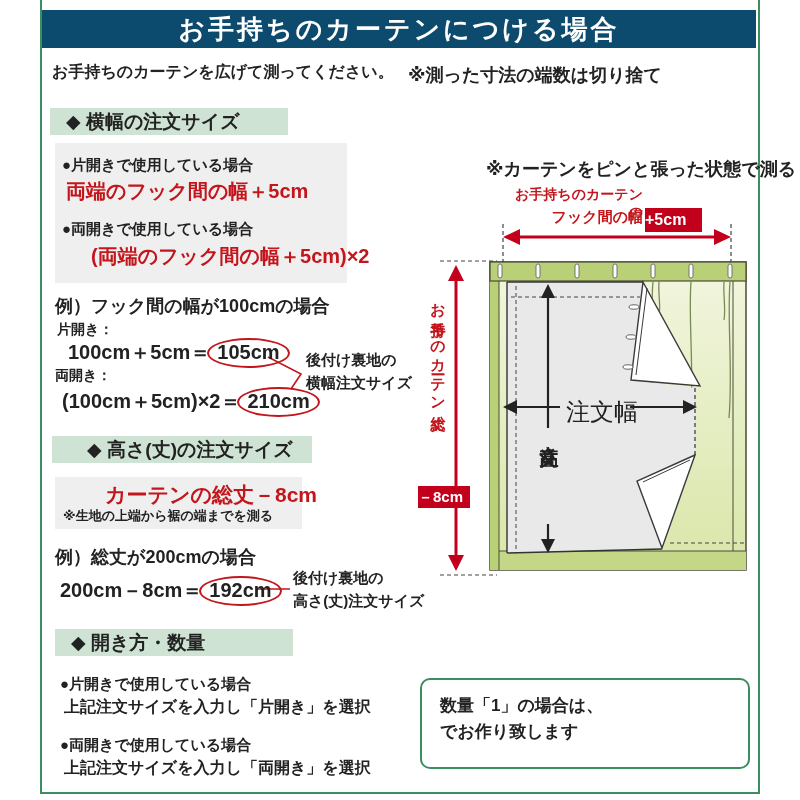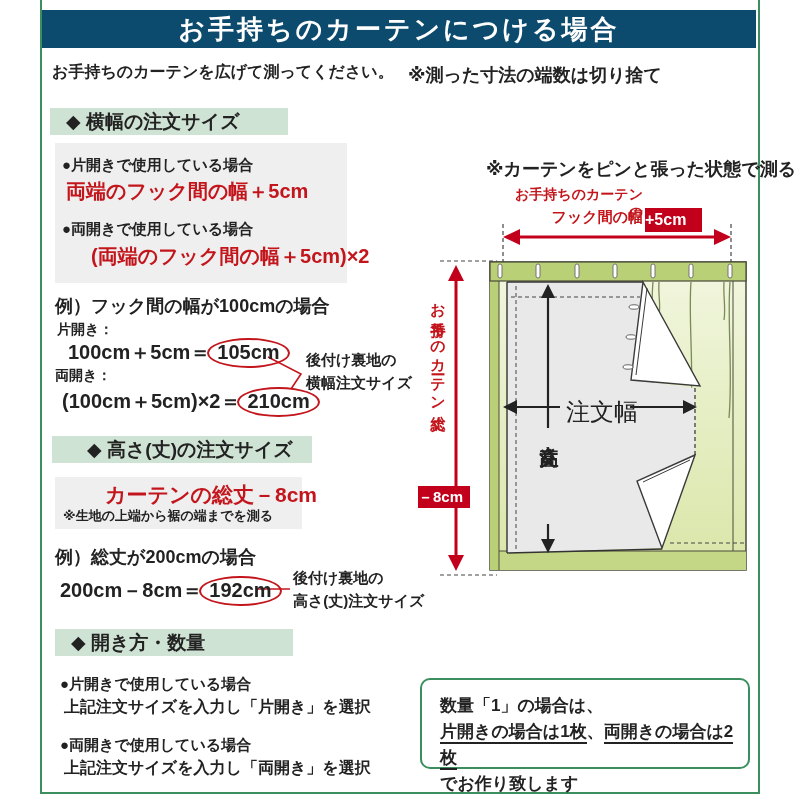--- a/index.html
+++ b/index.html
@@ -90,23 +90,20 @@
 <div class="abs red-lbl z2" style="left:503px;top:186px;width:140px;text-align:right;font-size:14px;">お手持ちのカーテンの</div>
 <div class="abs red-lbl z2" style="left:508px;top:208px;width:135px;text-align:right;font-size:15px;">フック間の幅</div>
 <div class="abs badge" style="left:645px;top:208px;width:57px;height:24px;line-height:24px;font-size:16px;">+5cm</div>
 <div class="abs red-lbl vtext z2" style="left:428px;top:292px;height:190px;font-size:15px;letter-spacing:1px;">お手持ちのカーテン総丈</div>
 <div class="abs badge" style="left:418px;top:486px;width:52px;height:22px;line-height:22px;font-size:15px;">－8cm</div>
 <div class="abs z2" style="left:566px;top:396px;font-size:24px;font-weight:normal;">注文幅</div>
 <div class="abs vtext z2" style="left:536px;top:432px;height:90px;font-size:19px;font-weight:bold;">注文高さ</div>
 
 <div id="qty-box" class="abs">
   <div>数量「1」の場合は、</div>
-  <div>
-    <span class="uline">片開きの場合は1枚</span><span>、</span><span class="uline">両開きの場合は2枚</span>
-  </div>
   <div>でお作り致します</div>
 </div>
 
 <svg id="overlay" width="800" height="800" viewBox="0 0 800 800">
   <defs>
     <linearGradient id="curtainGrad" x1="0" y1="0" x2="0" y2="1">
       <stop offset="0" stop-color="#f2f6e0"></stop>
       <stop offset="1" stop-color="#d9e6a8"></stop>
     </linearGradient>
   </defs>

